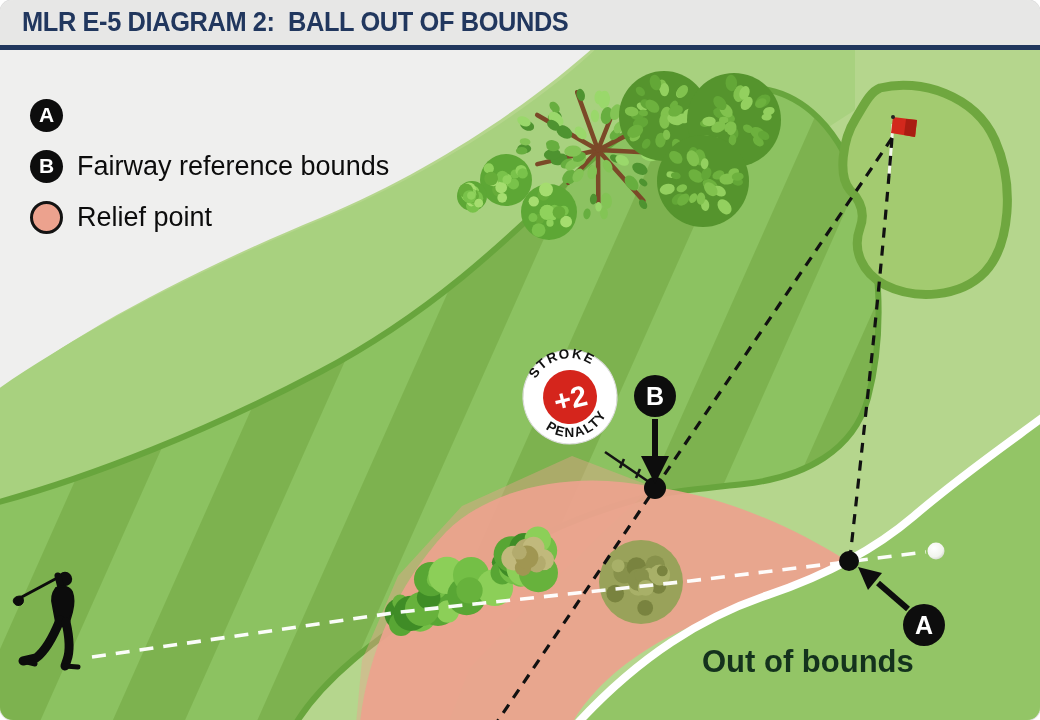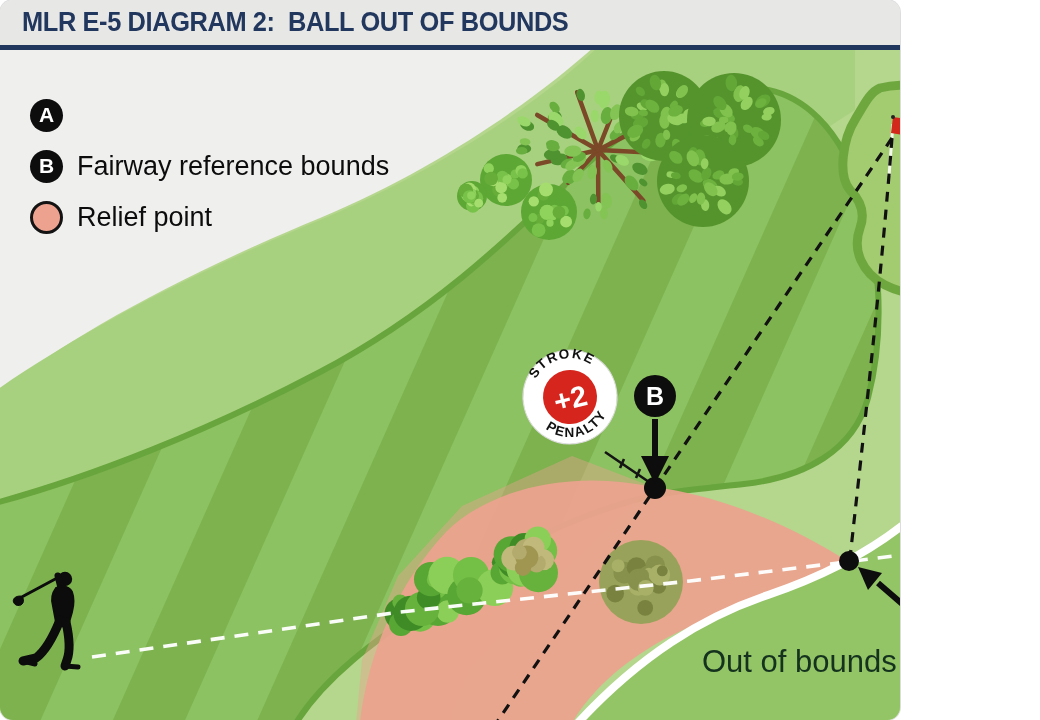--- a/index.html
+++ b/index.html
@@ -1,26 +1,26 @@
 <!DOCTYPE html>
 <html><head>
 <meta charset="utf-8">
 <style>
   html,body{margin:0;padding:0;background:#ffffff;font-family:"Liberation Sans",sans-serif;}
-  .card{position:relative;width:900px;height:720px;border-radius:13px;overflow:hidden;background:#efefee;box-shadow:0 0 0 1px #ddd;}
+  .card{position:relative;width:1040px;height:720px;border-radius:13px;overflow:hidden;background:#efefee;box-shadow:0 0 0 1px #ddd;}
   .header{position:absolute;left:0;top:0;width:100%;height:45px;background:#e7e7e6;border-bottom:5px solid #21375e;display:flex;align-items:center;z-index:5;}
   .header h1{margin:0 0 0 22px;font-size:27px;font-weight:800;color:#21375e;letter-spacing:-.4px;transform:scaleX(.94);transform-origin:0 50%;white-space:pre;}
   svg.course{position:absolute;left:0;top:0;z-index:1;}
   .legend{position:absolute;left:30px;top:98px;z-index:6;}
   .legend-row{display:flex;align-items:center;height:34px;margin-bottom:17px;}
   .dot{width:33px;height:33px;border-radius:50%;margin-right:14px;display:flex;align-items:center;justify-content:center;box-sizing:border-box;flex:0 0 auto;}
   .dot.black{background:#0d0d0d;color:#fff;font-weight:bold;font-size:21px;}
   .dot.relief{background:#eca28e;border:3px solid #131313;}
   .legend-label{font-size:27px;color:#0c0c0c;}
-  .oob-label{position:absolute;left:702px;top:644px;font-size:31px;color:#14321d;z-index:6;}
+  .oob-label{position:absolute;left:702px;top:644px;font-size:31px;color:#14321d;z-index:6;font-weight:bold;}
 </style>
 </head>
 <body>
 
 <div class="card">
 
   <div class="header">
     <h1>MLR E-5 DIAGRAM 2:  BALL OUT OF BOUNDS</h1>
   </div>
 

